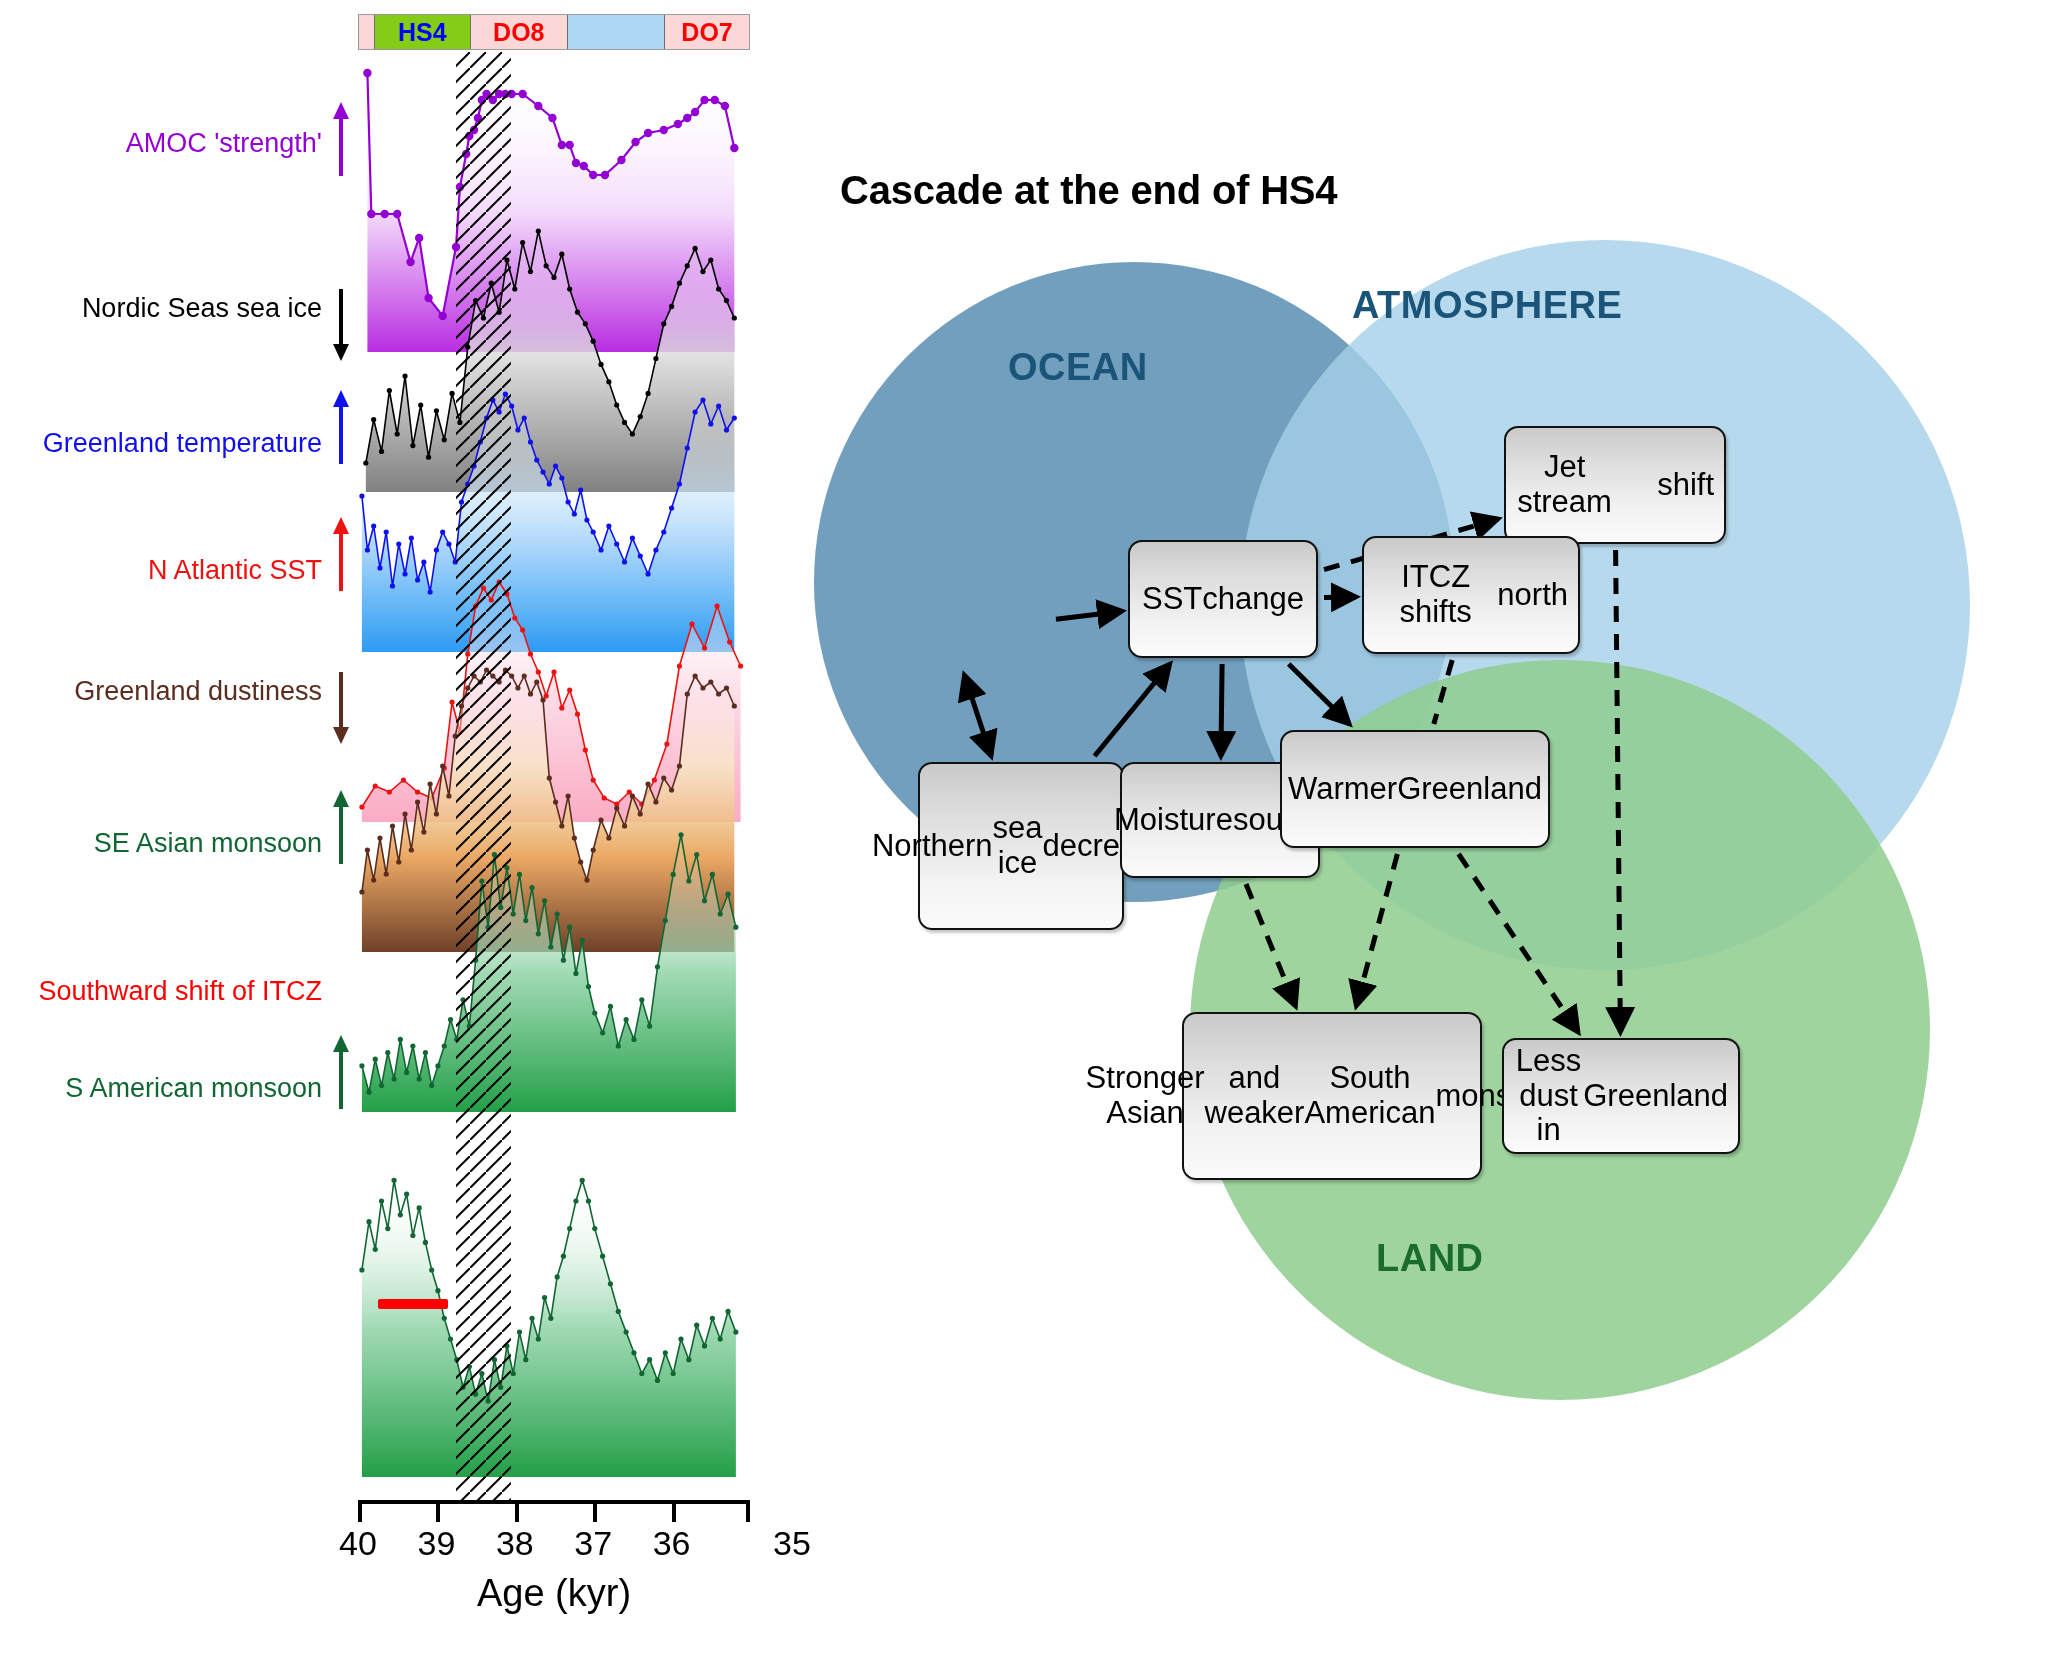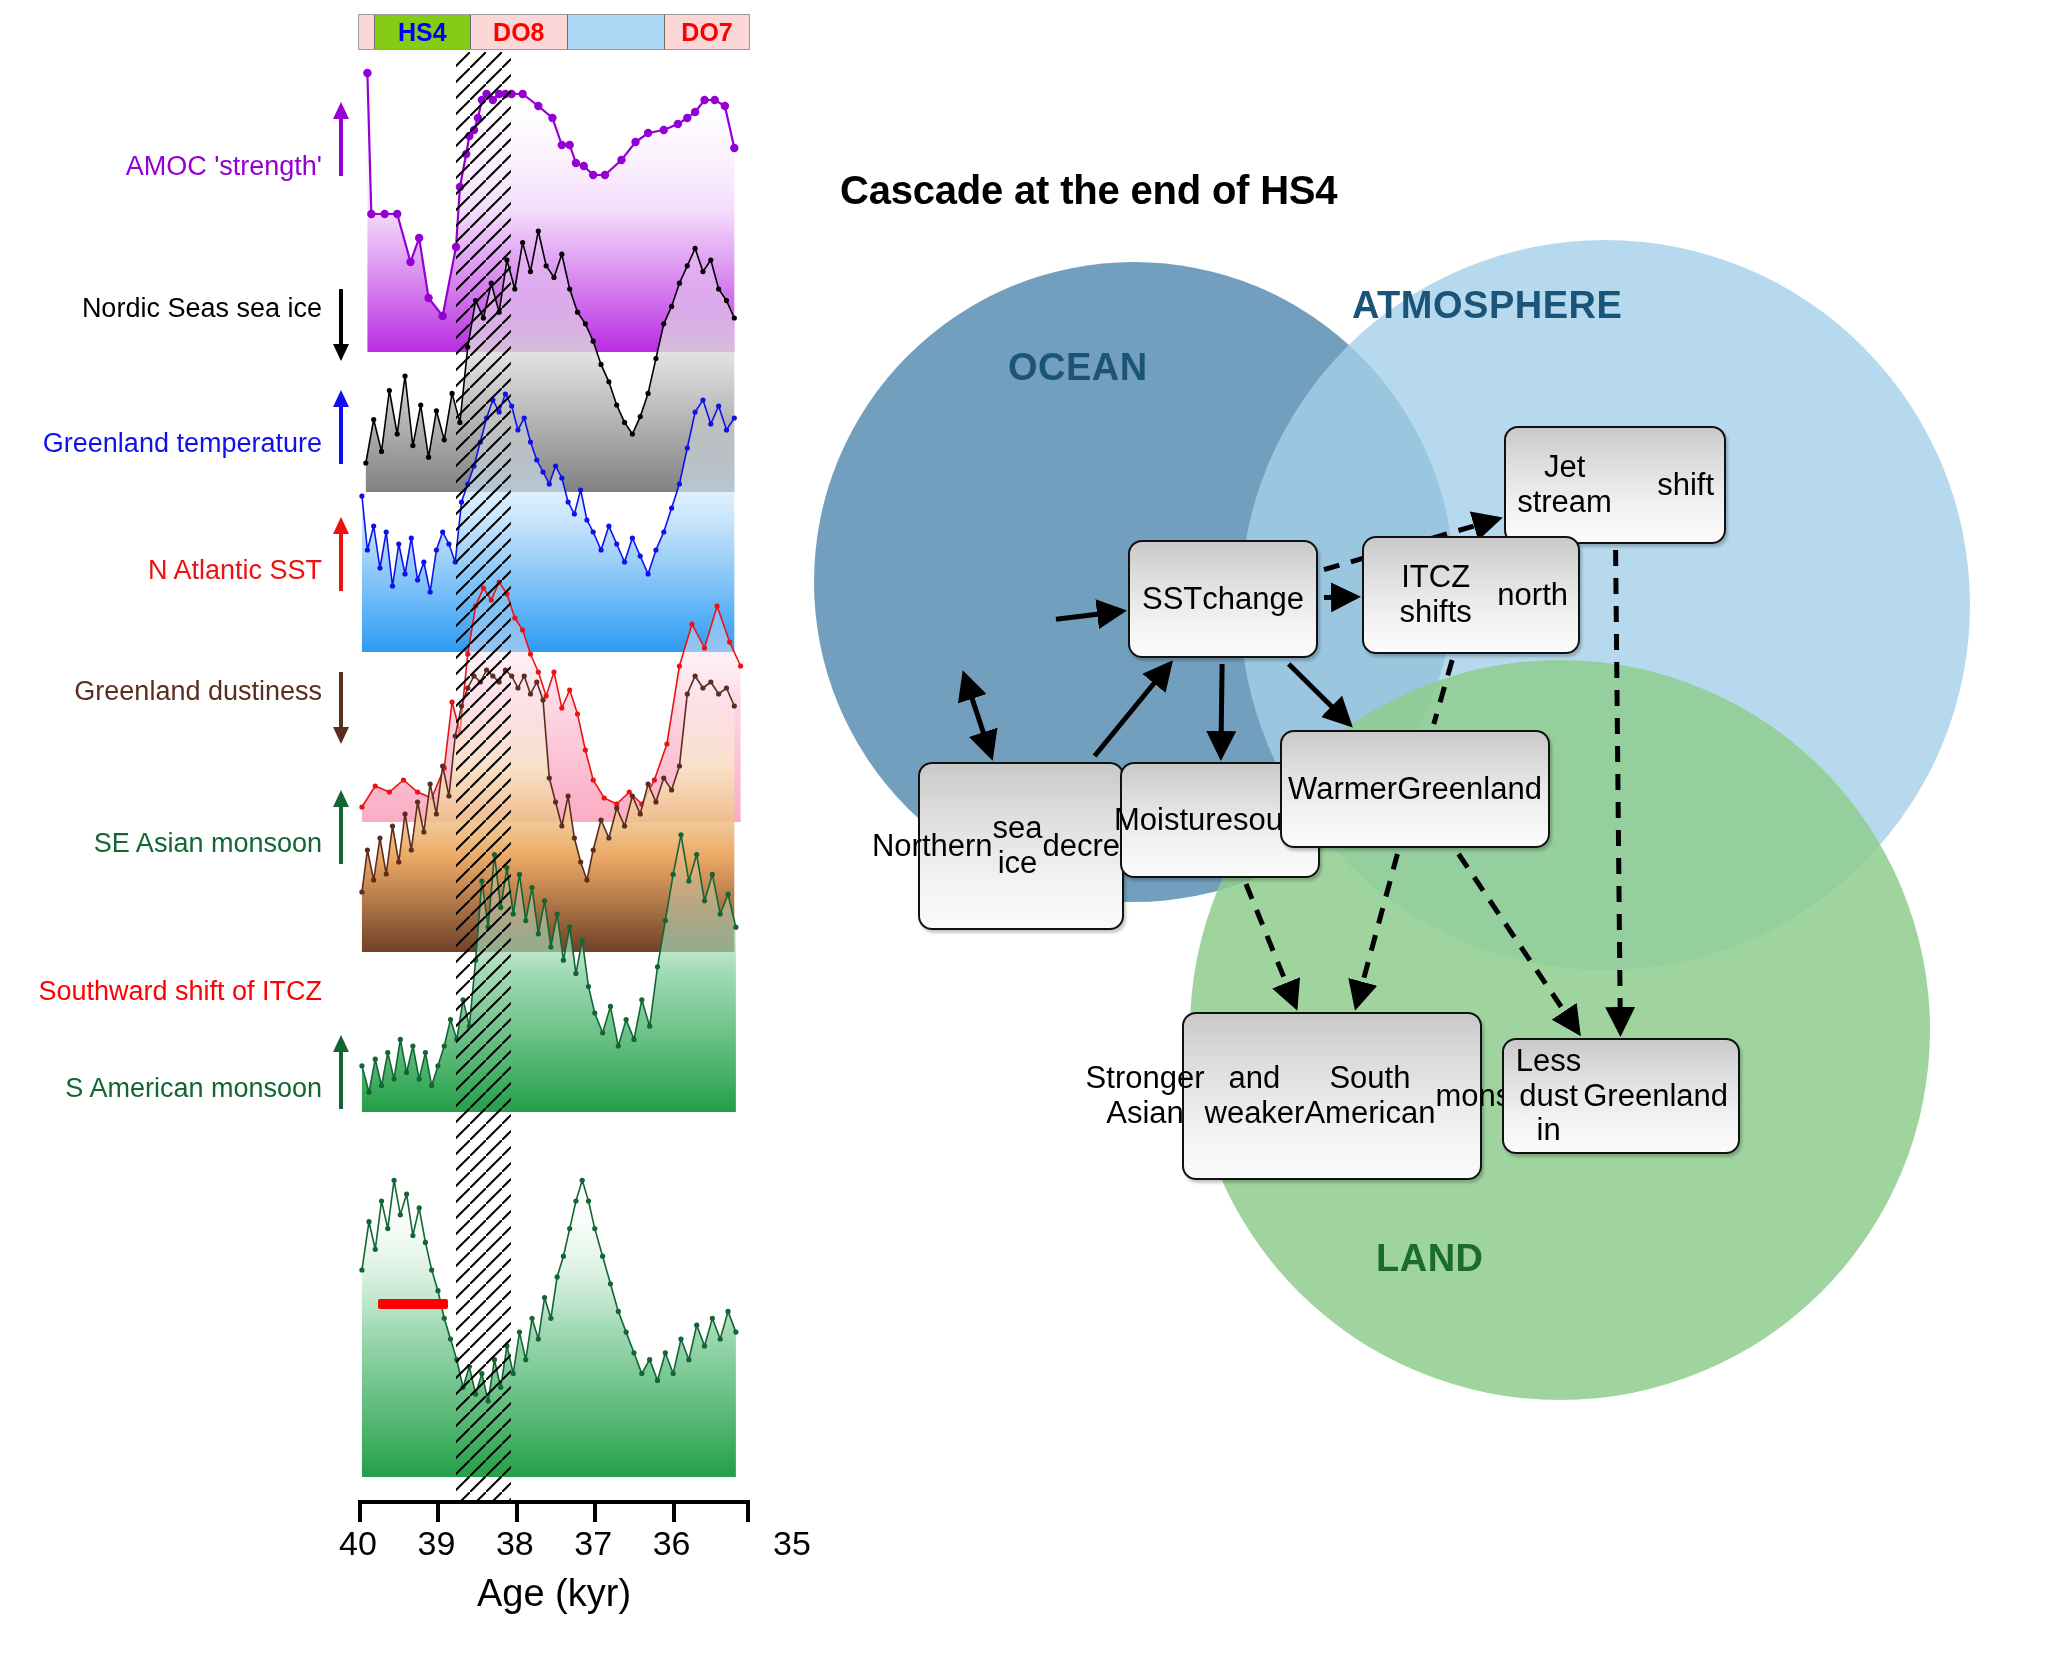--- a/index.html
+++ b/index.html
@@ -89,21 +89,21 @@
 
     <div id="event-bar">
         <div class="event-seg" style="background: rgb(252, 215, 215); width: 4.1%; color: rgb(0, 0, 0);"></div>
         <div class="event-seg" style="background: #84cc16; width: 24.5%; color: rgb(0, 0, 255);">HS4</div>
         <div class="event-seg" style="background: rgb(252, 215, 215); width: 25%; color: rgb(255, 0, 0);">DO8</div>
         <div class="event-seg" style="background: rgb(174, 215, 245); width: 24.9%; color: rgb(0, 0, 255);"></div>
         <div class="event-seg" style="background: rgb(252, 215, 215); width: 21.5%; color: rgb(255, 0, 0);">DO7</div>
       </div>
 
     <div id="row-labels">
-        <div class="ts-label" style="color: rgb(148, 0, 211); top: 153px; right: 688px; width: 320px;">AMOC 'strength'</div>
+        <div class="ts-label" style="color: rgb(148, 0, 211); top: 130px; right: 688px; width: 320px;">AMOC 'strength'</div>
         <svg class="ts-arrow" width="22" height="74" style="left: 330px; top: 102px;">
           <line x1="11" x2="11" y1="74" y2="14" stroke="#9400d3" stroke-width="4"></line>
           <polygon points="11,0 3,17 19,17" fill="#9400d3"></polygon>
         </svg>
         <div class="ts-label" style="color: rgb(0, 0, 0); top: 295px; right: 688px; width: 320px;">Nordic Seas sea ice</div>
         <svg class="ts-arrow" width="22" height="74" style="left: 330px; top: 287px;">
           <line x1="11" x2="11" y1="2" y2="60" stroke="#000000" stroke-width="4"></line>
           <polygon points="11,74 3,57 19,57" fill="#000000"></polygon>
         </svg>
         <div class="ts-label" style="color: rgb(16, 16, 238); top: 430px; right: 688px; width: 320px;">Greenland temperature</div>

